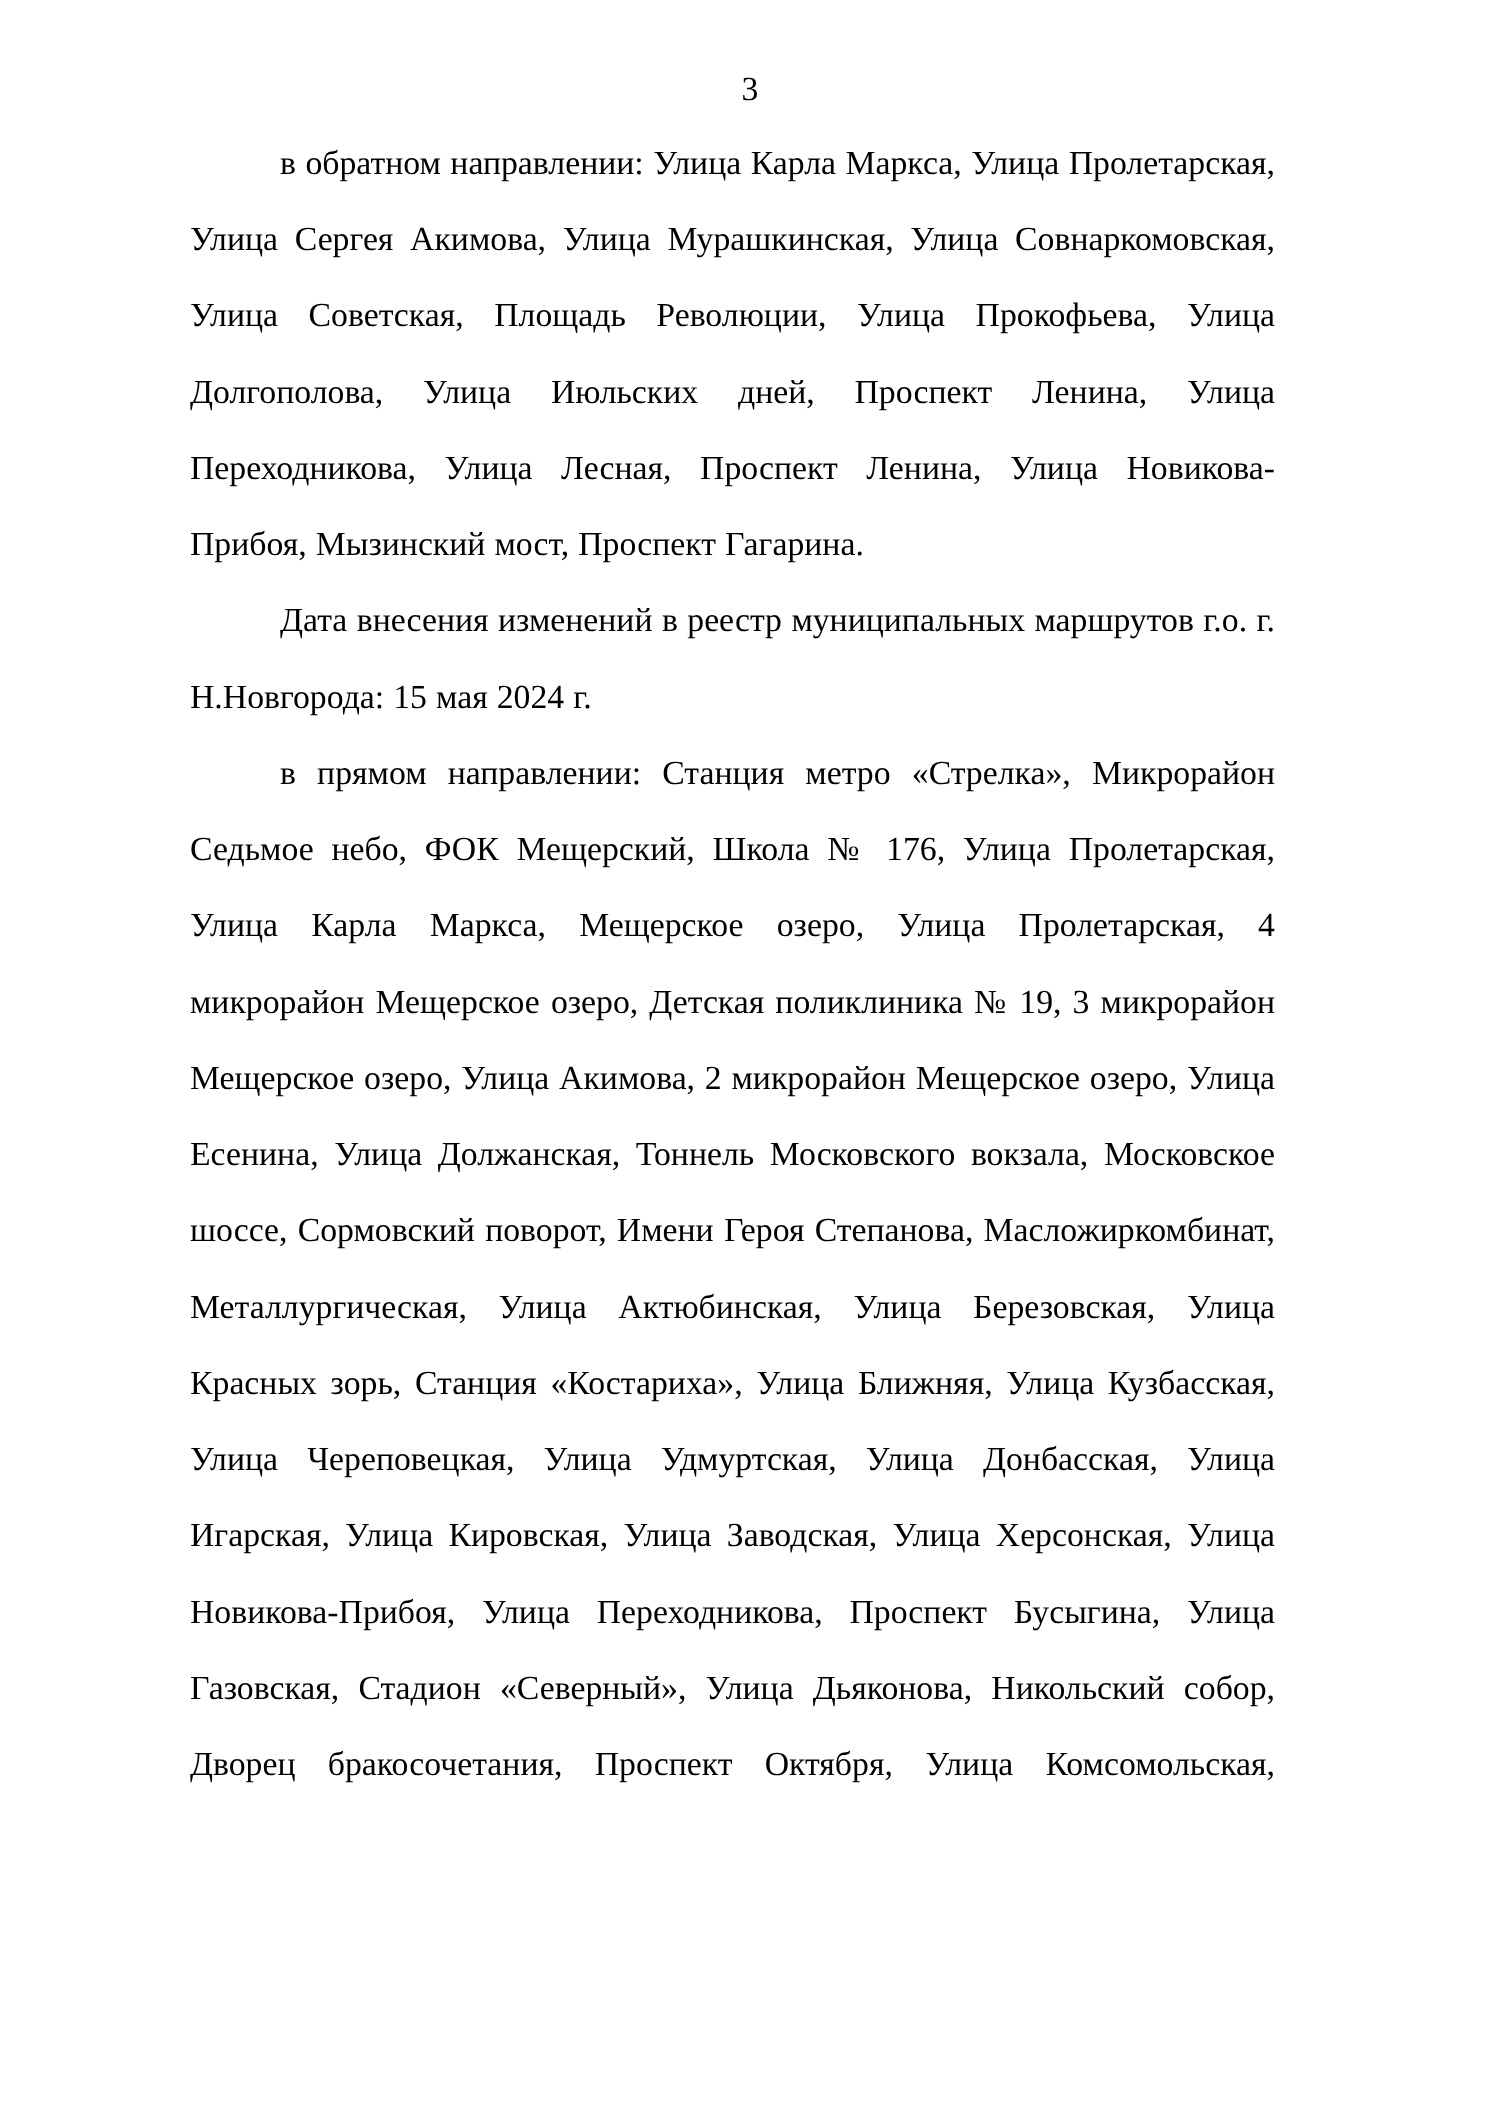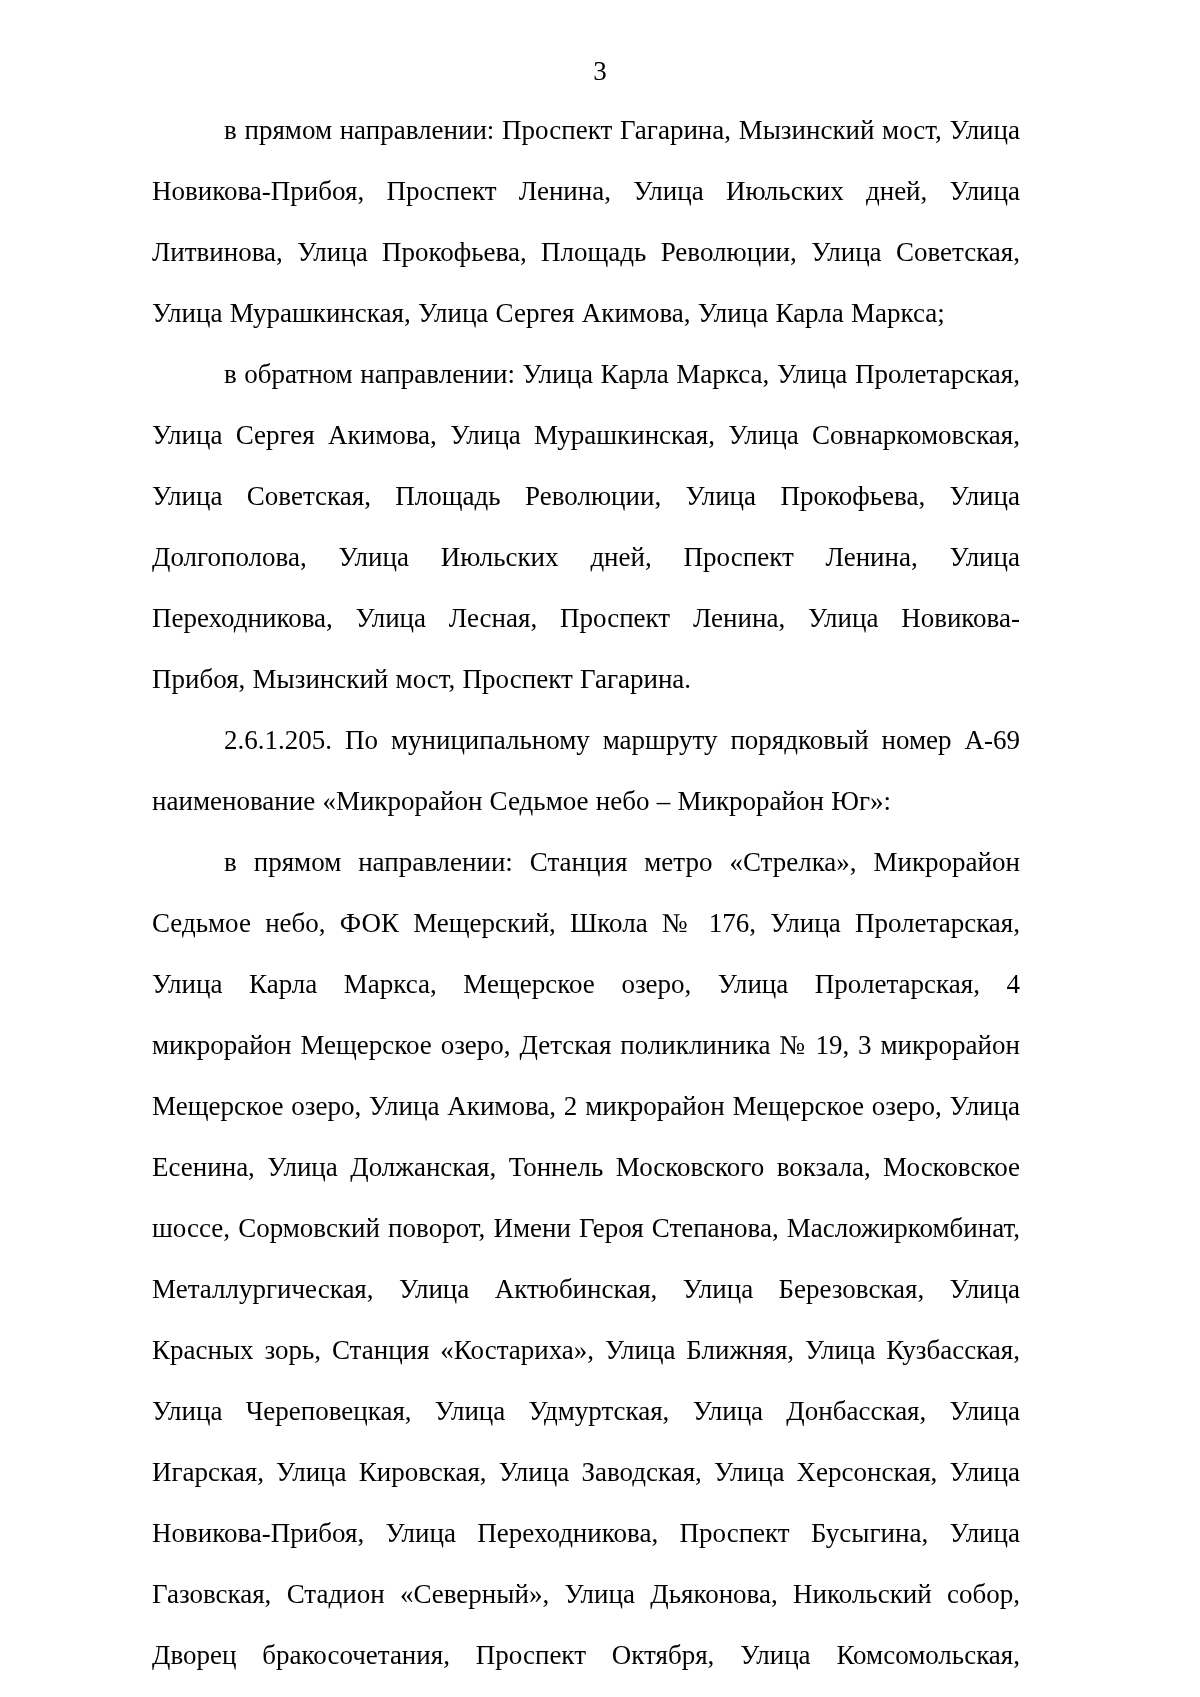--- a/index.html
+++ b/index.html
@@ -57,25 +57,24 @@
 </style>
 </head>
 <body>
 
 <div class="page">
 
   <div class="page-number">3</div>
 
   <div class="body-text">
 
-    <p class="para nostretch">в прямом направлении: Проспект Гагарина, Мызинский мост, Улица Новикова-Прибоя, Проспект Ленина, Улица Июльских дней, Улица Литвинова, Улица Прокофьева, Площадь Революции, Улица Советская, Улица Мурашкинская, Улица Сергея Акимова, Улица Карла Маркса;</p>
 
     <p class="para nostretch">в обратном направлении: Улица Карла Маркса, Улица Пролетарская, Улица Сергея Акимова, Улица Мурашкинская, Улица Совнаркомовская, Улица Советская, Площадь Революции, Улица Прокофьева, Улица Долгополова, Улица Июльских дней, Проспект Ленина, Улица Переходникова, Улица Лесная, Проспект Ленина, Улица Новикова-Прибоя, Мызинский мост, Проспект Гагарина.</p>
 
+    <p class="para nostretch">Дата внесения изменений в реестр муниципальных маршрутов г.о. г. Н.Новгорода: 15 мая 2024 г.</p>
 
-    <p class="para nostretch">2.6.1.205. По муниципальному маршруту порядковый номер А-69 наименование «Микрорайон Седьмое небо – Микрорайон Юг»:</p>
 
 
     <p class="para">в прямом направлении: Станция метро «Стрелка», Микрорайон Седьмое небо, ФОК Мещерский, Школа № 176, Улица Пролетарская, Улица Карла Маркса, Мещерское озеро, Улица Пролетарская, 4 микрорайон Мещерское озеро, Детская поликлиника № 19, 3 микрорайон Мещерское озеро, Улица Акимова, 2 микрорайон Мещерское озеро, Улица Есенина, Улица Должанская, Тоннель Московского вокзала, Московское шоссе, Сормовский поворот, Имени Героя Степанова, Масложиркомбинат, Металлургическая, Улица Актюбинская, Улица Березовская, Улица Красных зорь, Станция «Костариха», Улица Ближняя, Улица Кузбасская, Улица Череповецкая, Улица Удмуртская, Улица Донбасская, Улица Игарская, Улица Кировская, Улица Заводская, Улица Херсонская, Улица Новикова-Прибоя, Улица Переходникова, Проспект Бусыгина, Улица Газовская, Стадион «Северный», Улица Дьяконова, Никольский собор, Дворец бракосочетания, Проспект Октября, Улица Комсомольская,</p>
 
   </div>
 
 </div>
 
 </body></html>

